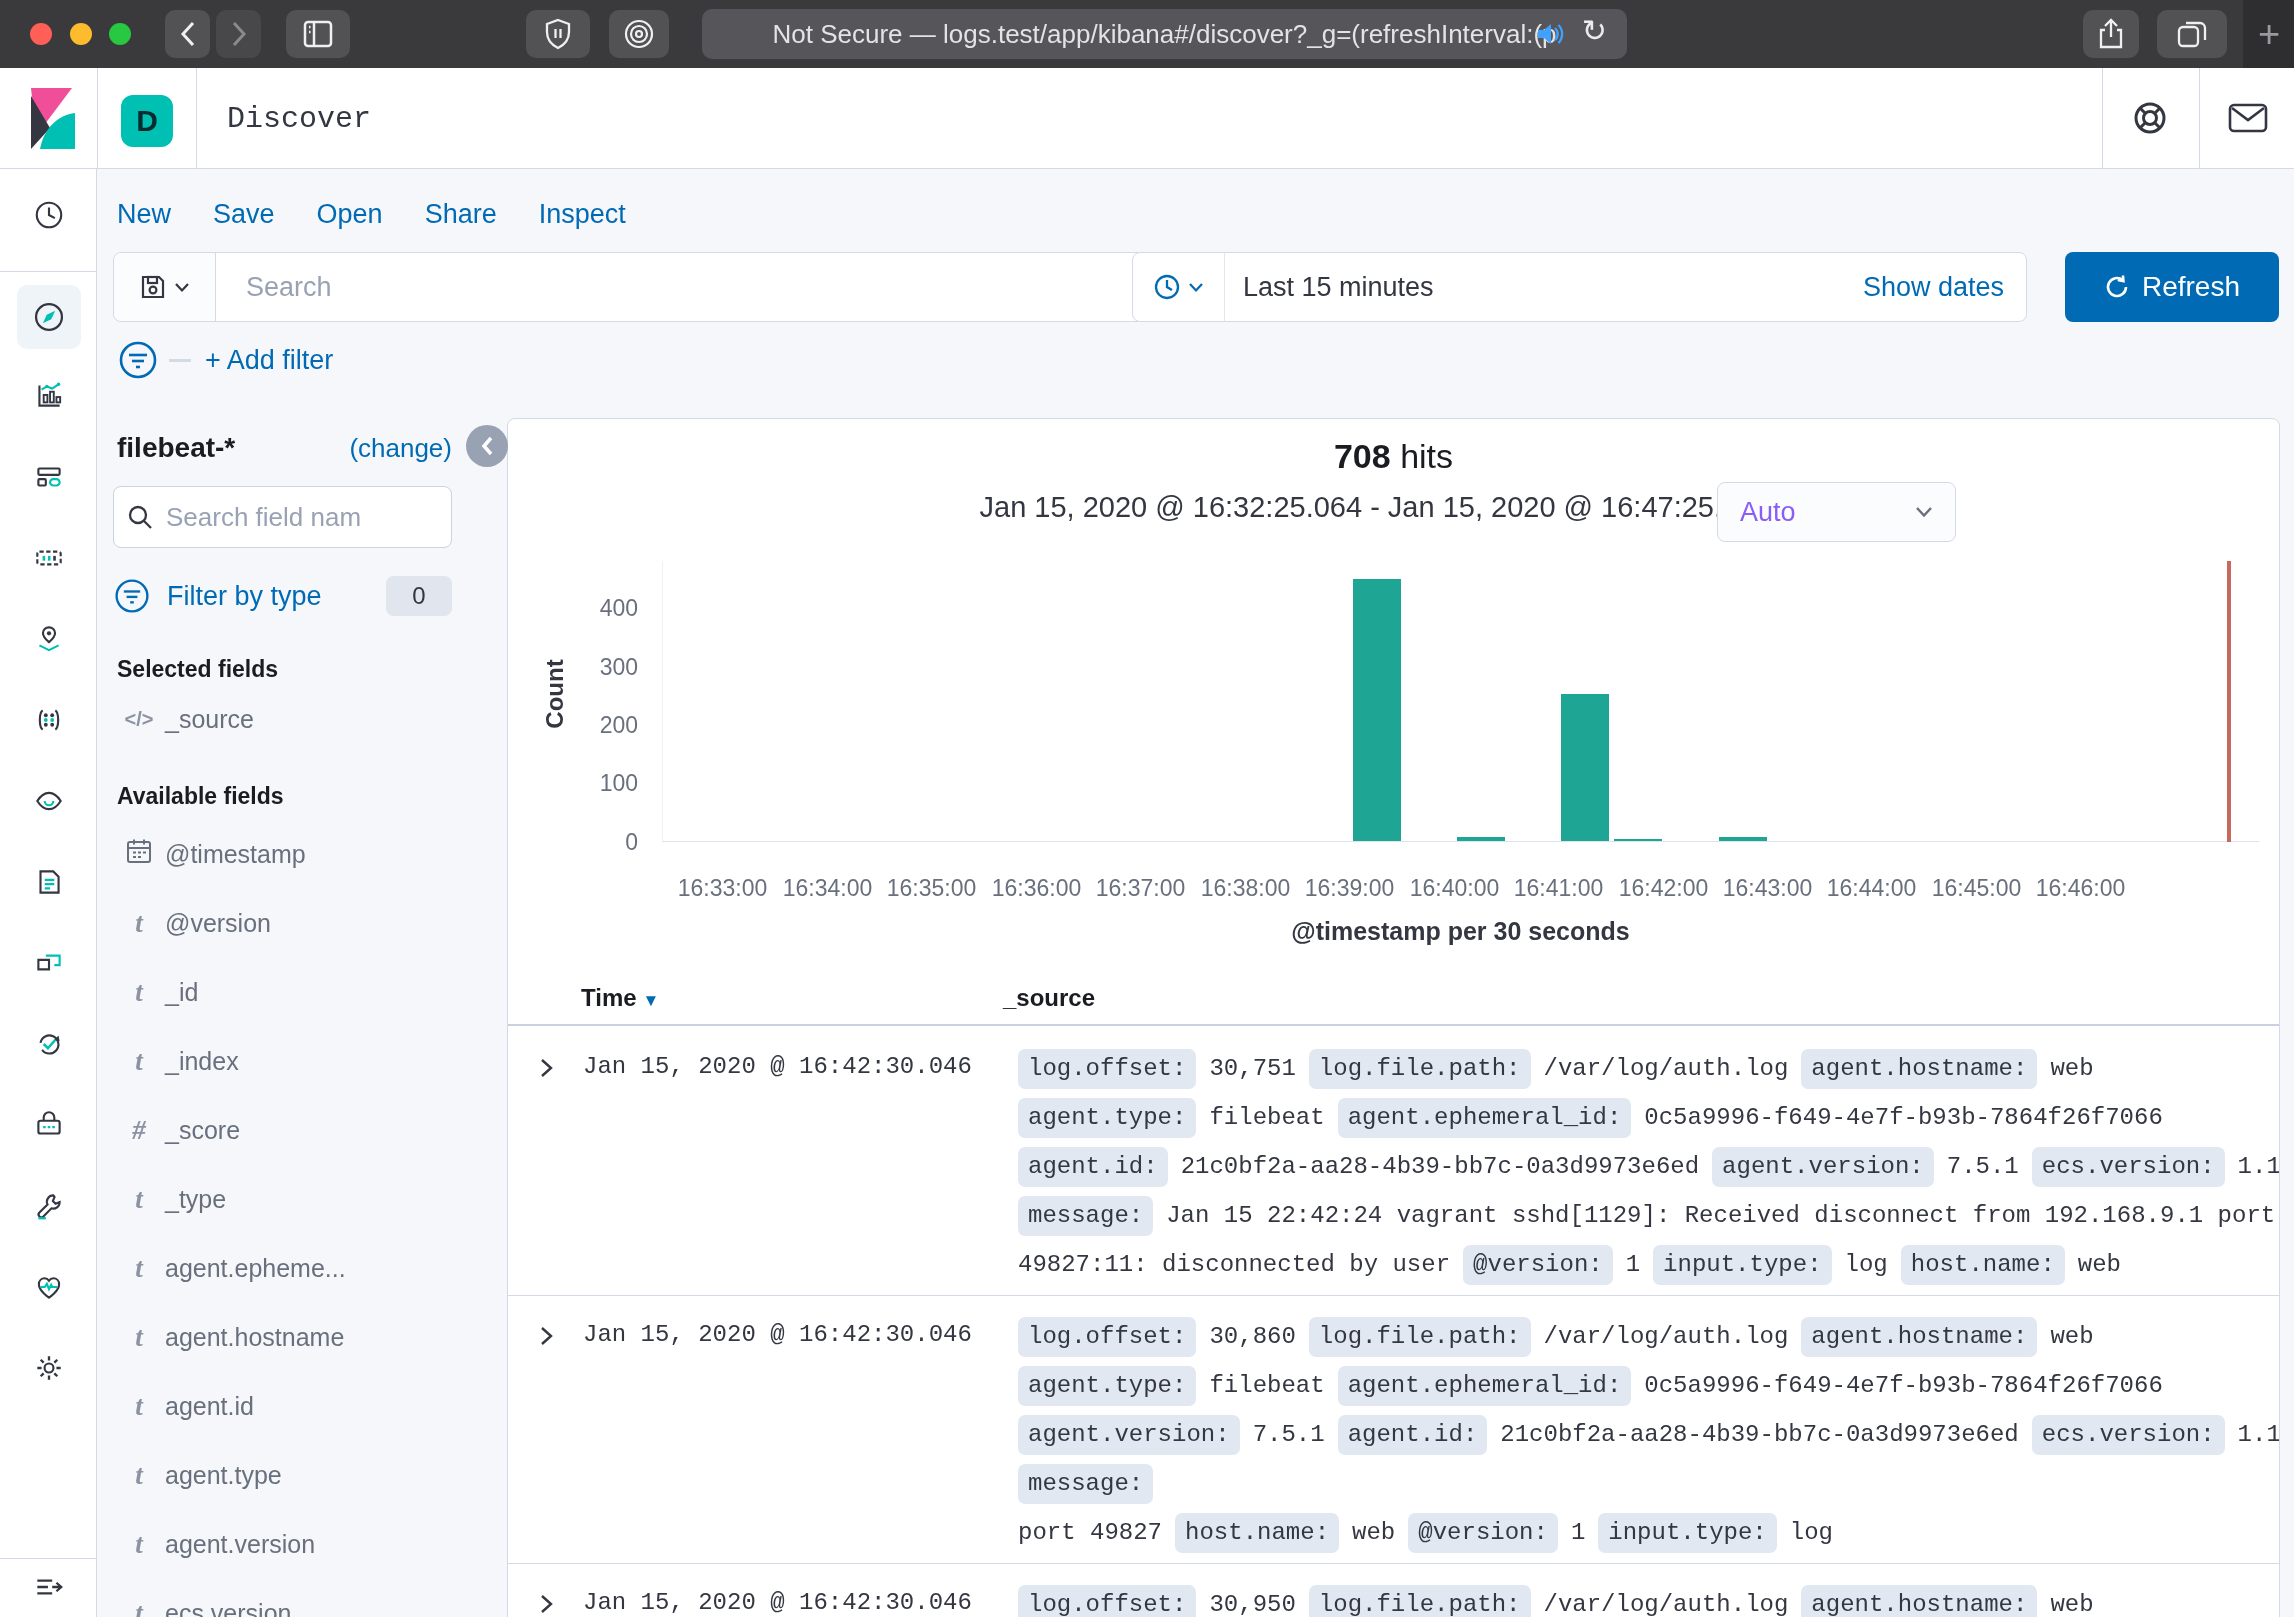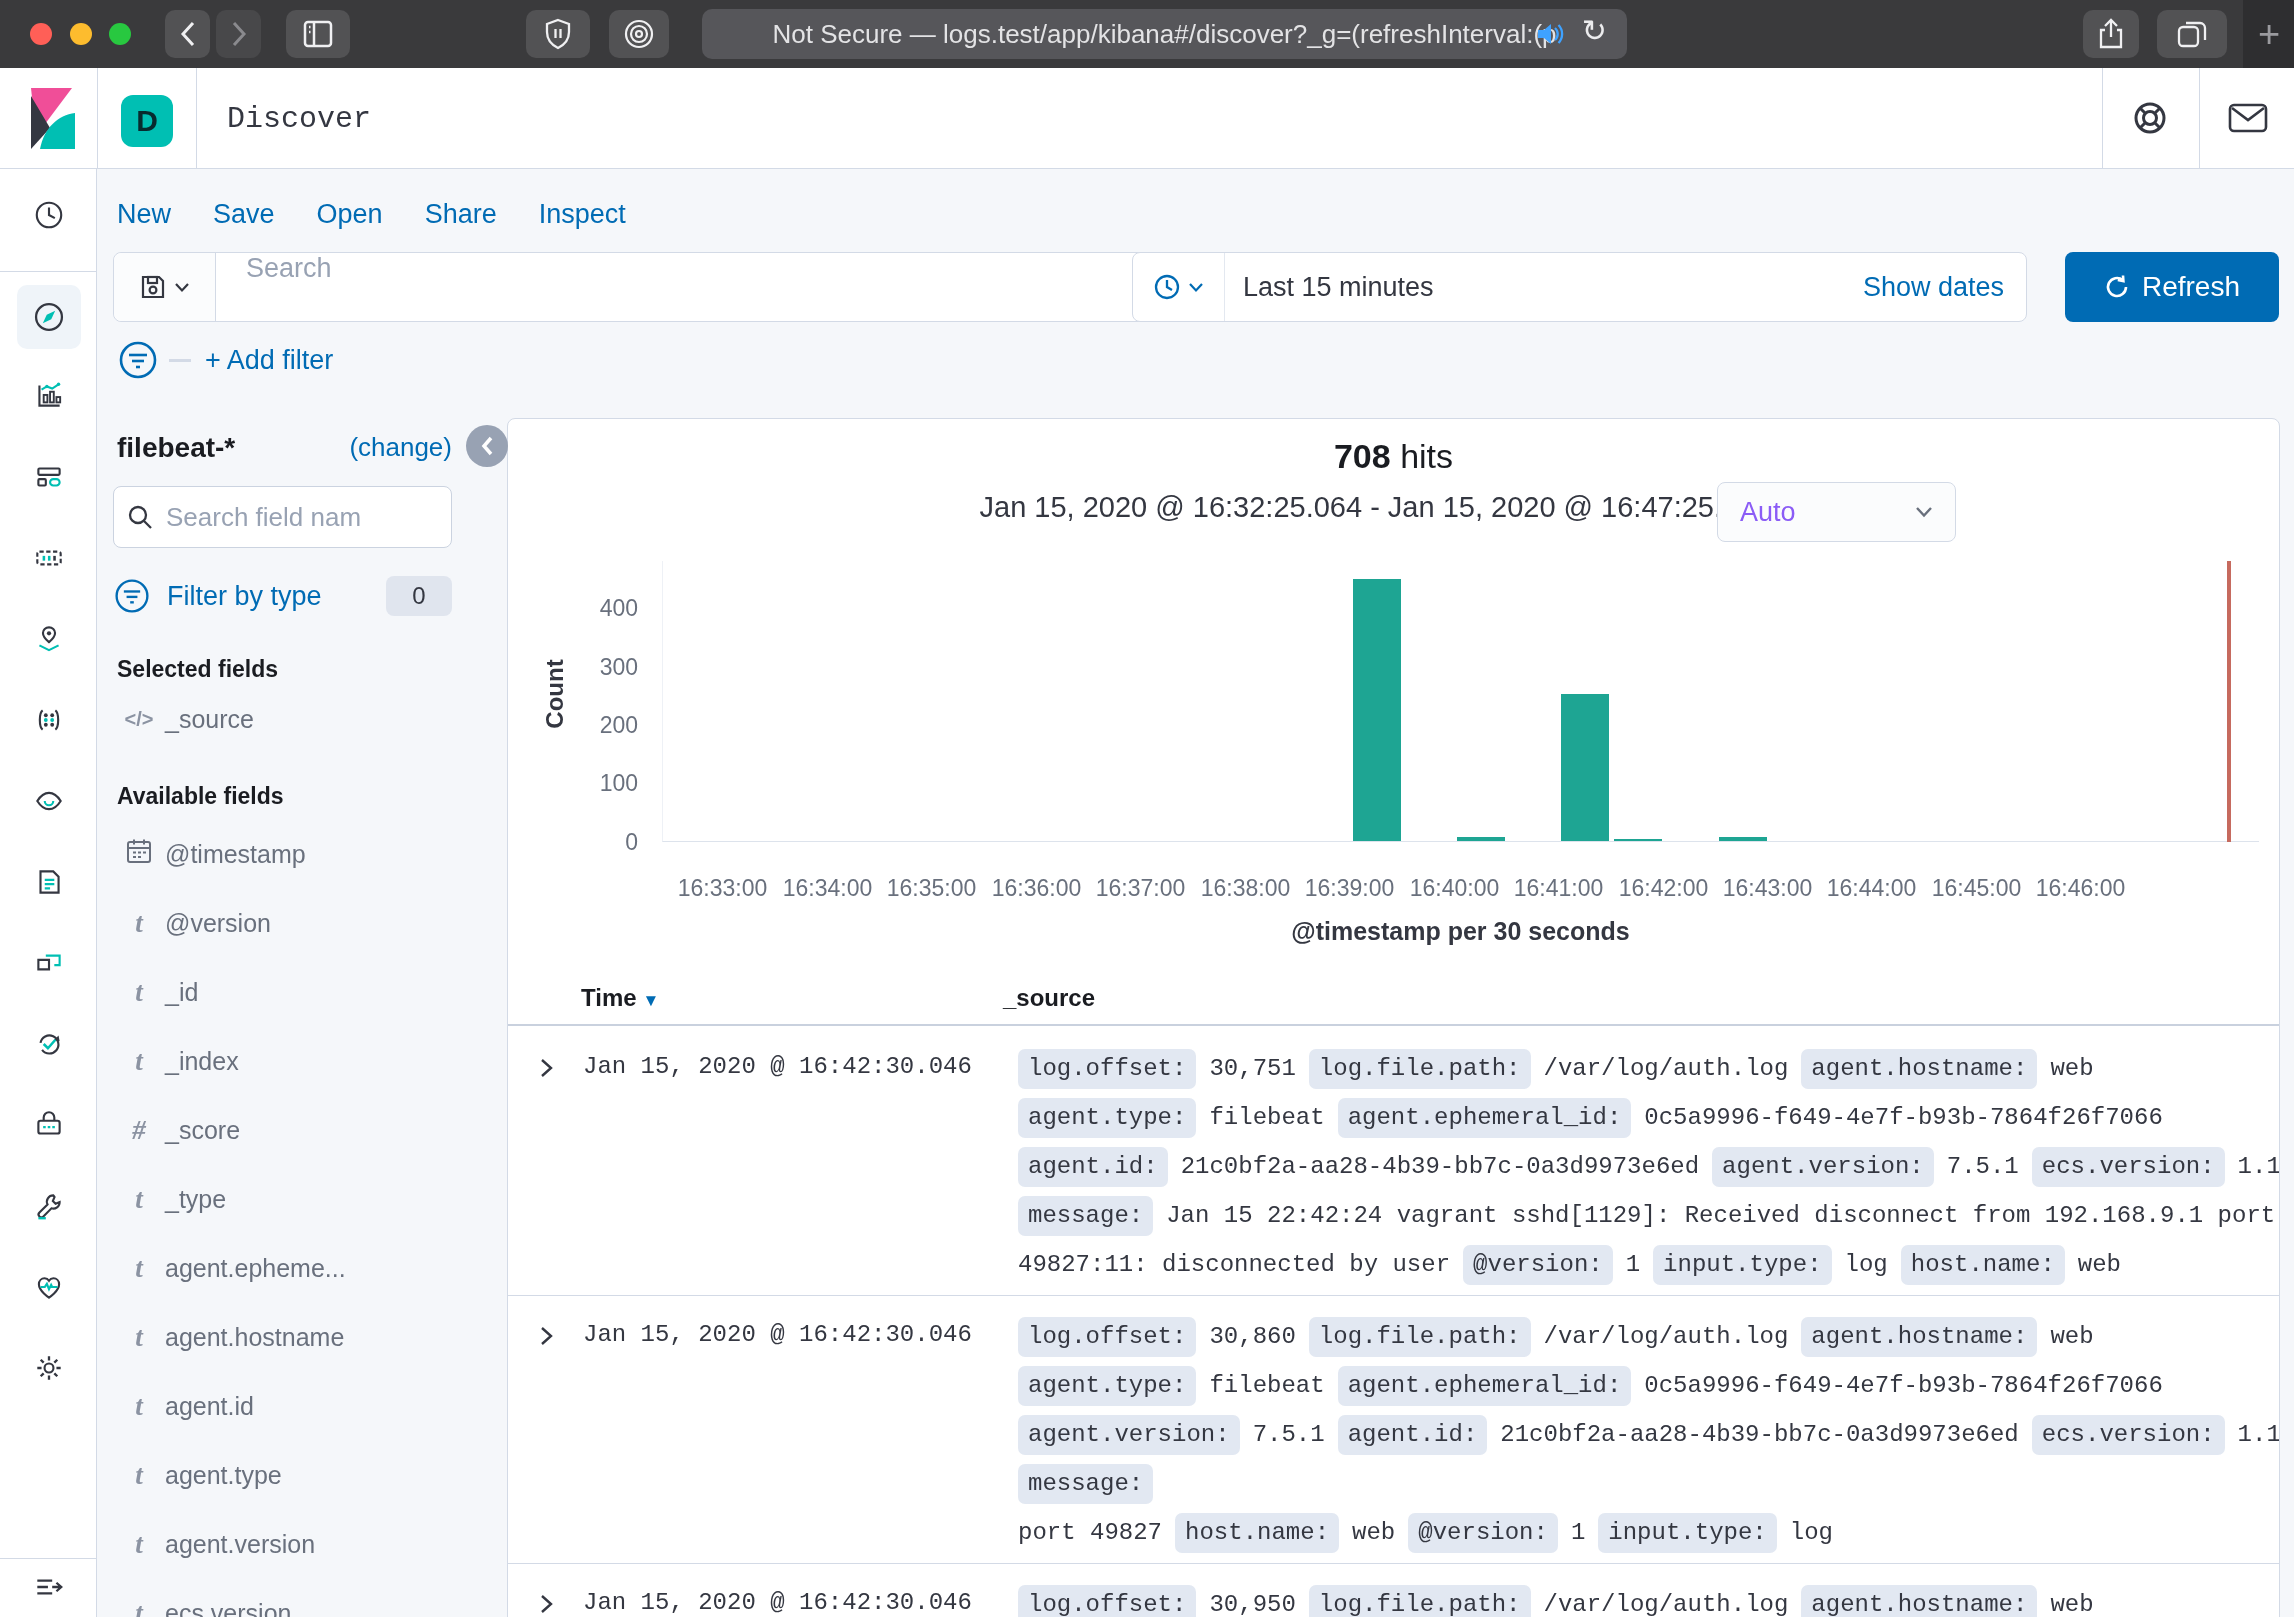--- a/index.html
+++ b/index.html
@@ -45,21 +45,21 @@
   .rail-item.active .pill { background:#eff4f9; border-radius:10px; width:64px; height:64px;
                             display:flex; align-items:center; justify-content:center; }
   .rail-div { width:97px; height:1px; background:#d3dae6; margin:6px 0 4px 0; }
   .rail-bottom { position:absolute; bottom:0; left:0; width:97px; height:60px; border-top:1px solid #d3dae6;
                  display:flex; align-items:center; justify-content:center; }
 
   
   .navlinks { position:absolute; left:117px; top:199px; display:flex; gap:42px; }
   .navlink { color:#006bb4; font-size:27px; font-weight:500; text-decoration:none; cursor:pointer; }
   .querybar { position:absolute; left:113px; top:252px; width:1125px; height:70px; background:#fff;
-              border:1px solid #d3dae6; border-radius:8px; display:flex; align-items:flex-start; }
+              border:1px solid #d3dae6; border-radius:8px; display:flex; align-items:center; }
   .qaddon { width:102px; height:100%; border-right:1px solid #d3dae6; display:flex; align-items:center;
             justify-content:center; gap:8px; background:#fbfcfd; border-radius:8px 0 0 8px; cursor:pointer; }
   .qinput { flex:1; border:none; outline:none; font-size:27px; padding-left:30px; color:#343741;
             background:transparent; font-family:inherit; }
   .qinput::placeholder { color:#98a2b3; }
   .kql { padding-right:26px; font-size:27px; color:#2c5d8a; cursor:pointer; }
   .timepicker { position:absolute; left:1132px; top:252px; width:895px; height:70px; background:#fff;
                 border:1px solid #d3dae6; border-radius:8px; display:flex; align-items:center; }
   .taddon { width:92px; height:100%; display:flex; align-items:center; justify-content:center; gap:7px;
             border-right:1px solid #e3e8f0; cursor:pointer; }
@@ -68,21 +68,21 @@
   .refresh { position:absolute; left:2065px; top:252px; width:214px; height:70px; background:#006bb4;
              border:none; border-radius:8px; color:#fff; font-size:28px; font-weight:500;
              display:flex; align-items:center; justify-content:center; gap:12px; cursor:pointer;
              font-family:inherit; }
   .filterrow { position:absolute; left:117px; top:338px; height:44px; display:flex; align-items:center; }
   .fdash { width:22px; height:3px; background:#d3dae6; margin:0 14px 0 10px; }
   .addfilter { color:#006bb4; font-size:27px; font-weight:500; cursor:pointer; }
 
   
   .fields { position:absolute; left:113px; top:418px; width:339px; }
-  .fhead { display:flex; justify-content:space-between; align-items:flex-start; padding:14px 0 0 4px; }
+  .fhead { display:flex; justify-content:space-between; align-items:flex-end; padding:14px 0 0 4px; }
   .ipattern { font-size:28px; font-weight:700; color:#1a1c21; }
   .change { font-size:26px; color:#006bb4; cursor:pointer; }
   .fsearch { margin-top:22px; height:62px; background:#fff; border:1px solid #cbd3e0; border-radius:8px;
              display:flex; align-items:center; padding:0 12px; }
   .fsearch input { border:none; outline:none; flex:1; font-size:26px; margin-left:12px; color:#343741;
                    background:transparent; font-family:inherit; min-width:0; }
   .fsearch input::placeholder { color:#98a2b3; }
   .ftyperow { margin-top:26px; display:flex; align-items:center; position:relative; height:44px; }
   .ftypelabel { color:#006bb4; font-size:27px; font-weight:500; margin-left:16px; cursor:pointer; }
   .fcount { position:absolute; right:0; top:2px; width:66px; height:40px; background:#e0e5ee;

